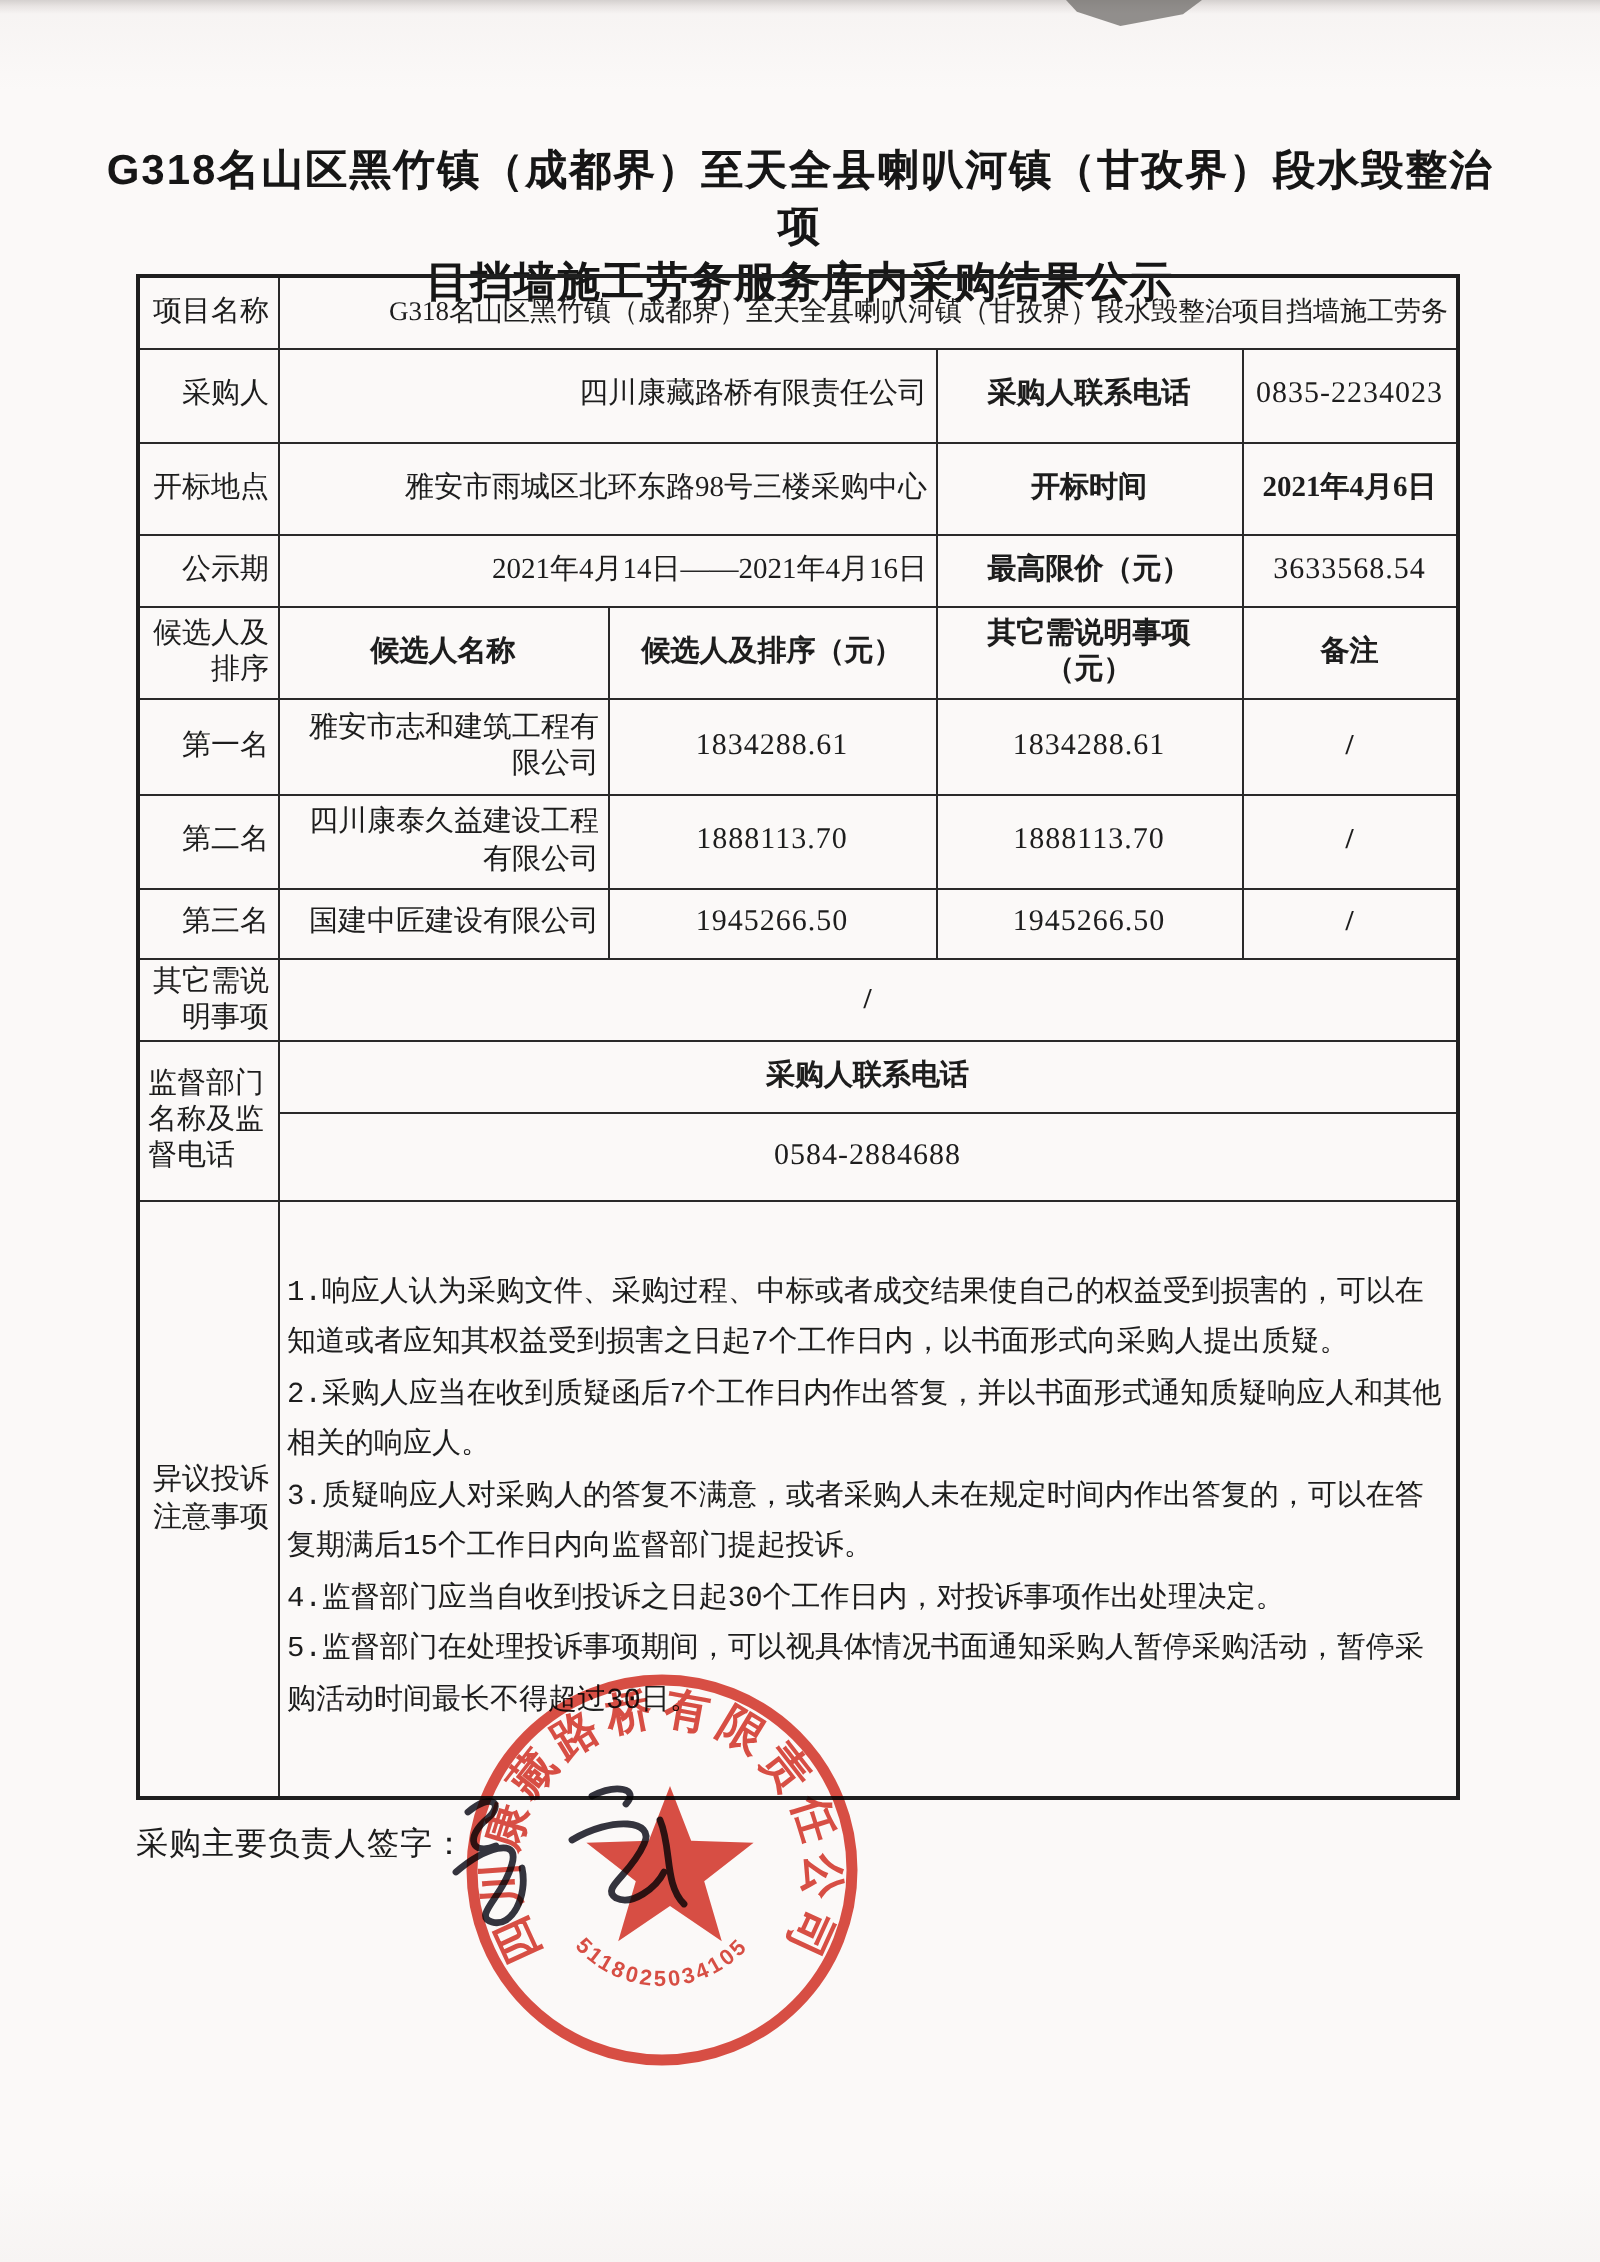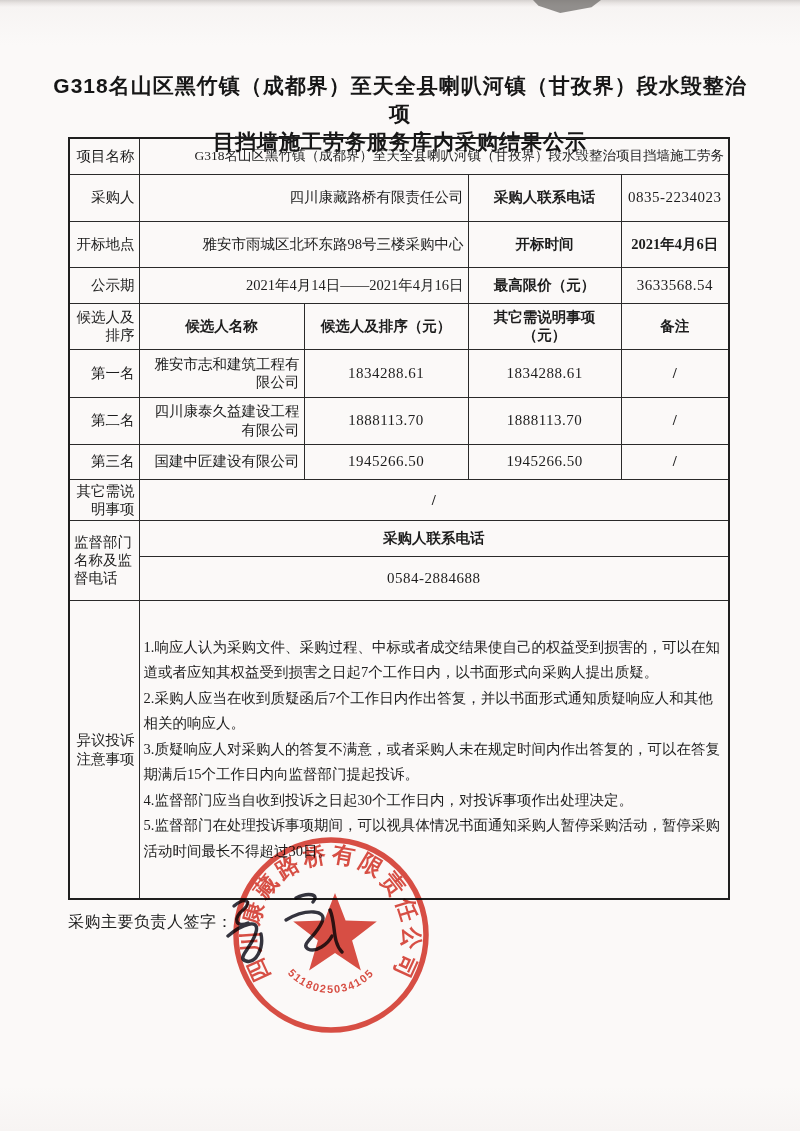--- a/index.html
+++ b/index.html
@@ -56,21 +56,21 @@
   table.result { border: 2.5px solid #1f1f1f; }
 
   td.lab   { text-align: right; padding-left: 5px; }
   td.lab-c { text-align: left; padding: 2px 3px; }
   td.left  { text-align: right; padding-left: 7px; }
   td.center{ text-align: center; font-weight: bold; }
   td.num   { text-align: center; font-family: "Liberation Serif", serif; font-size: 15px; letter-spacing: .5px; }
 
   .project-val { font-size: 13.5px; padding-left: 4px !important; letter-spacing: 0; }
 
-  td.objection-cell { padding: 30px 10px 10px 10px; }
+  td.objection-cell { padding: 30px 10px 10px 10px; font-family: Liberation Mono, monospace; }
   .obj-item { font-size: 14.5px; line-height: 25.5px; text-align: left; }
 
   .sign-label {
     position: absolute; left: 68px; top: 912px;
     font-size: 16px; letter-spacing: .5px; color: #1c1c1c;
   }
 
   .stamp {
     position: absolute; left: 221px; top: 830px;
     width: 220px; height: 210px;

